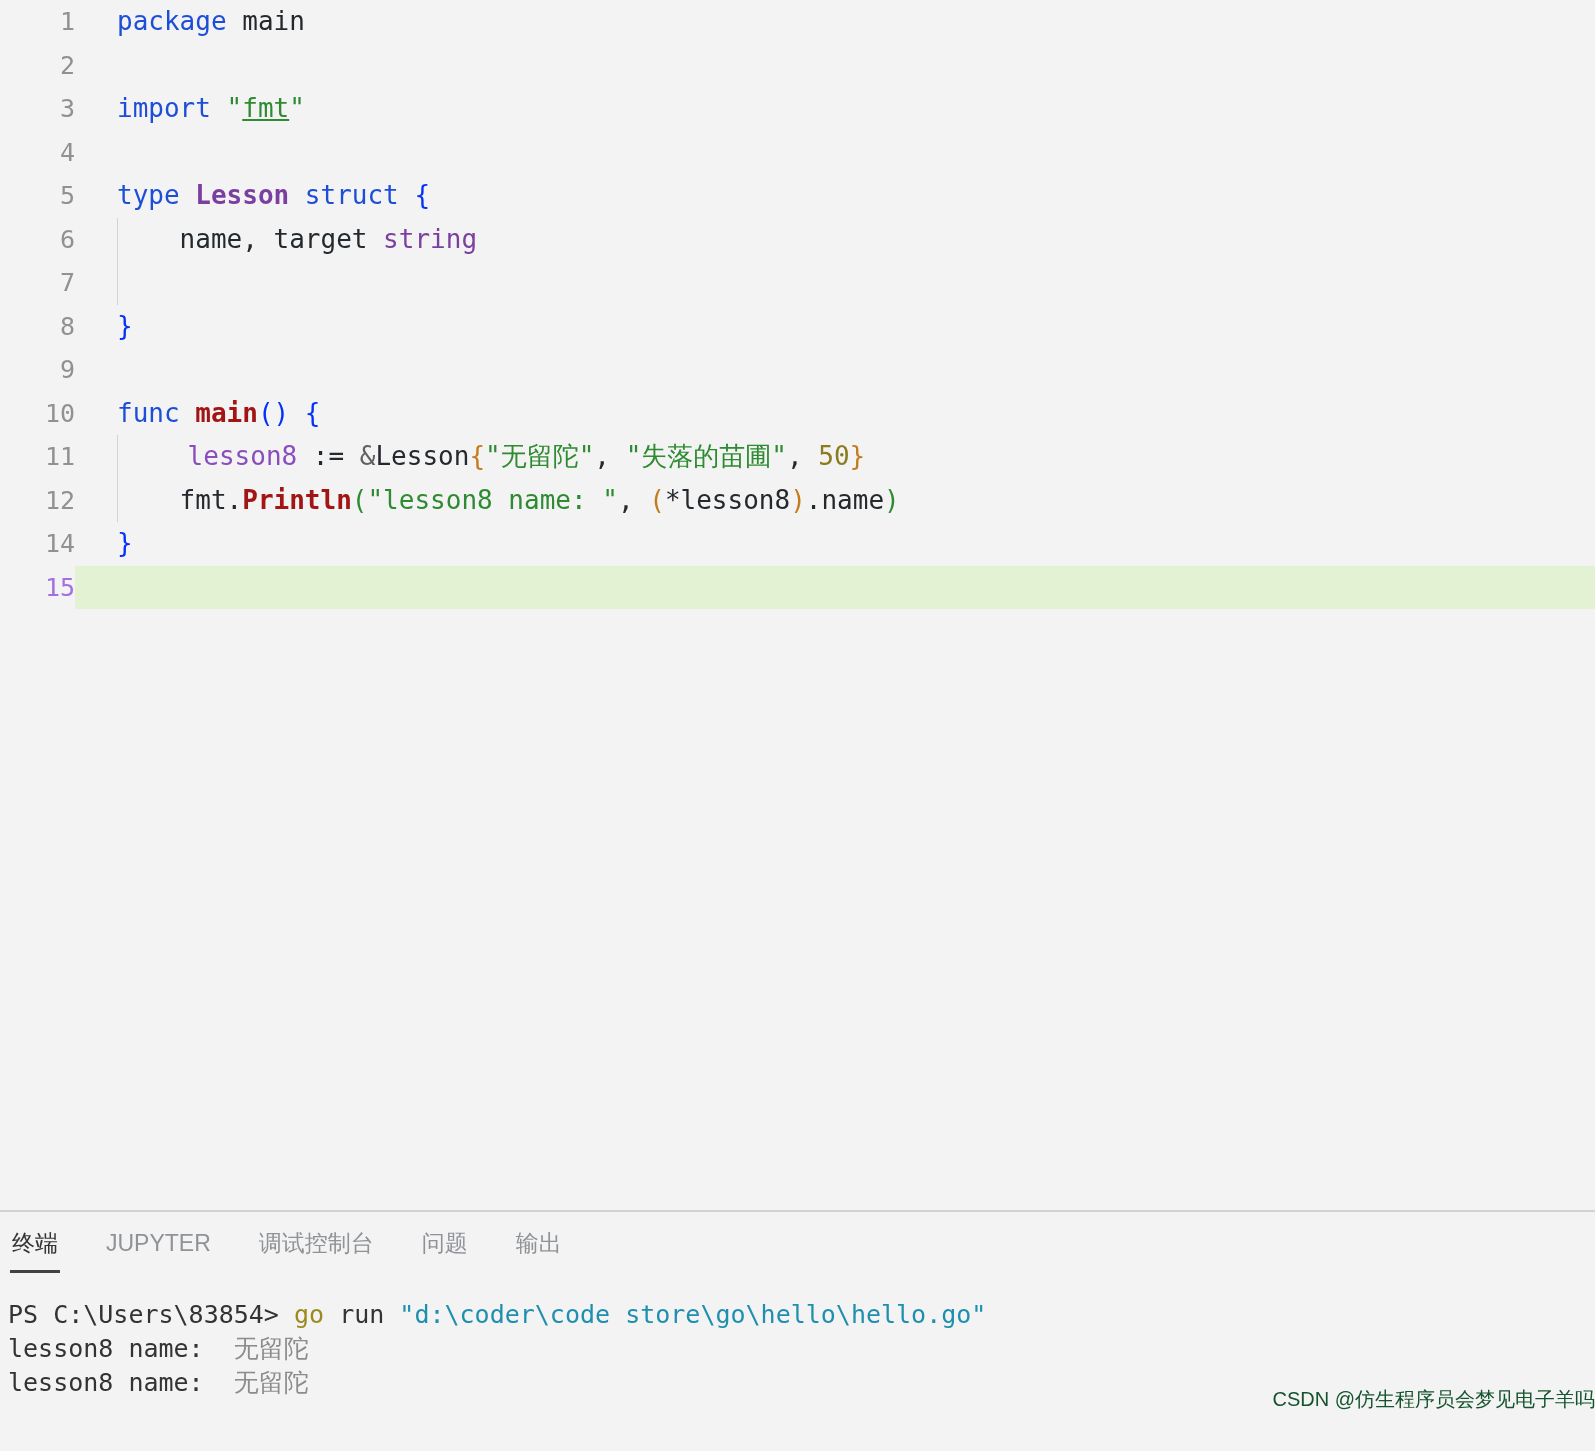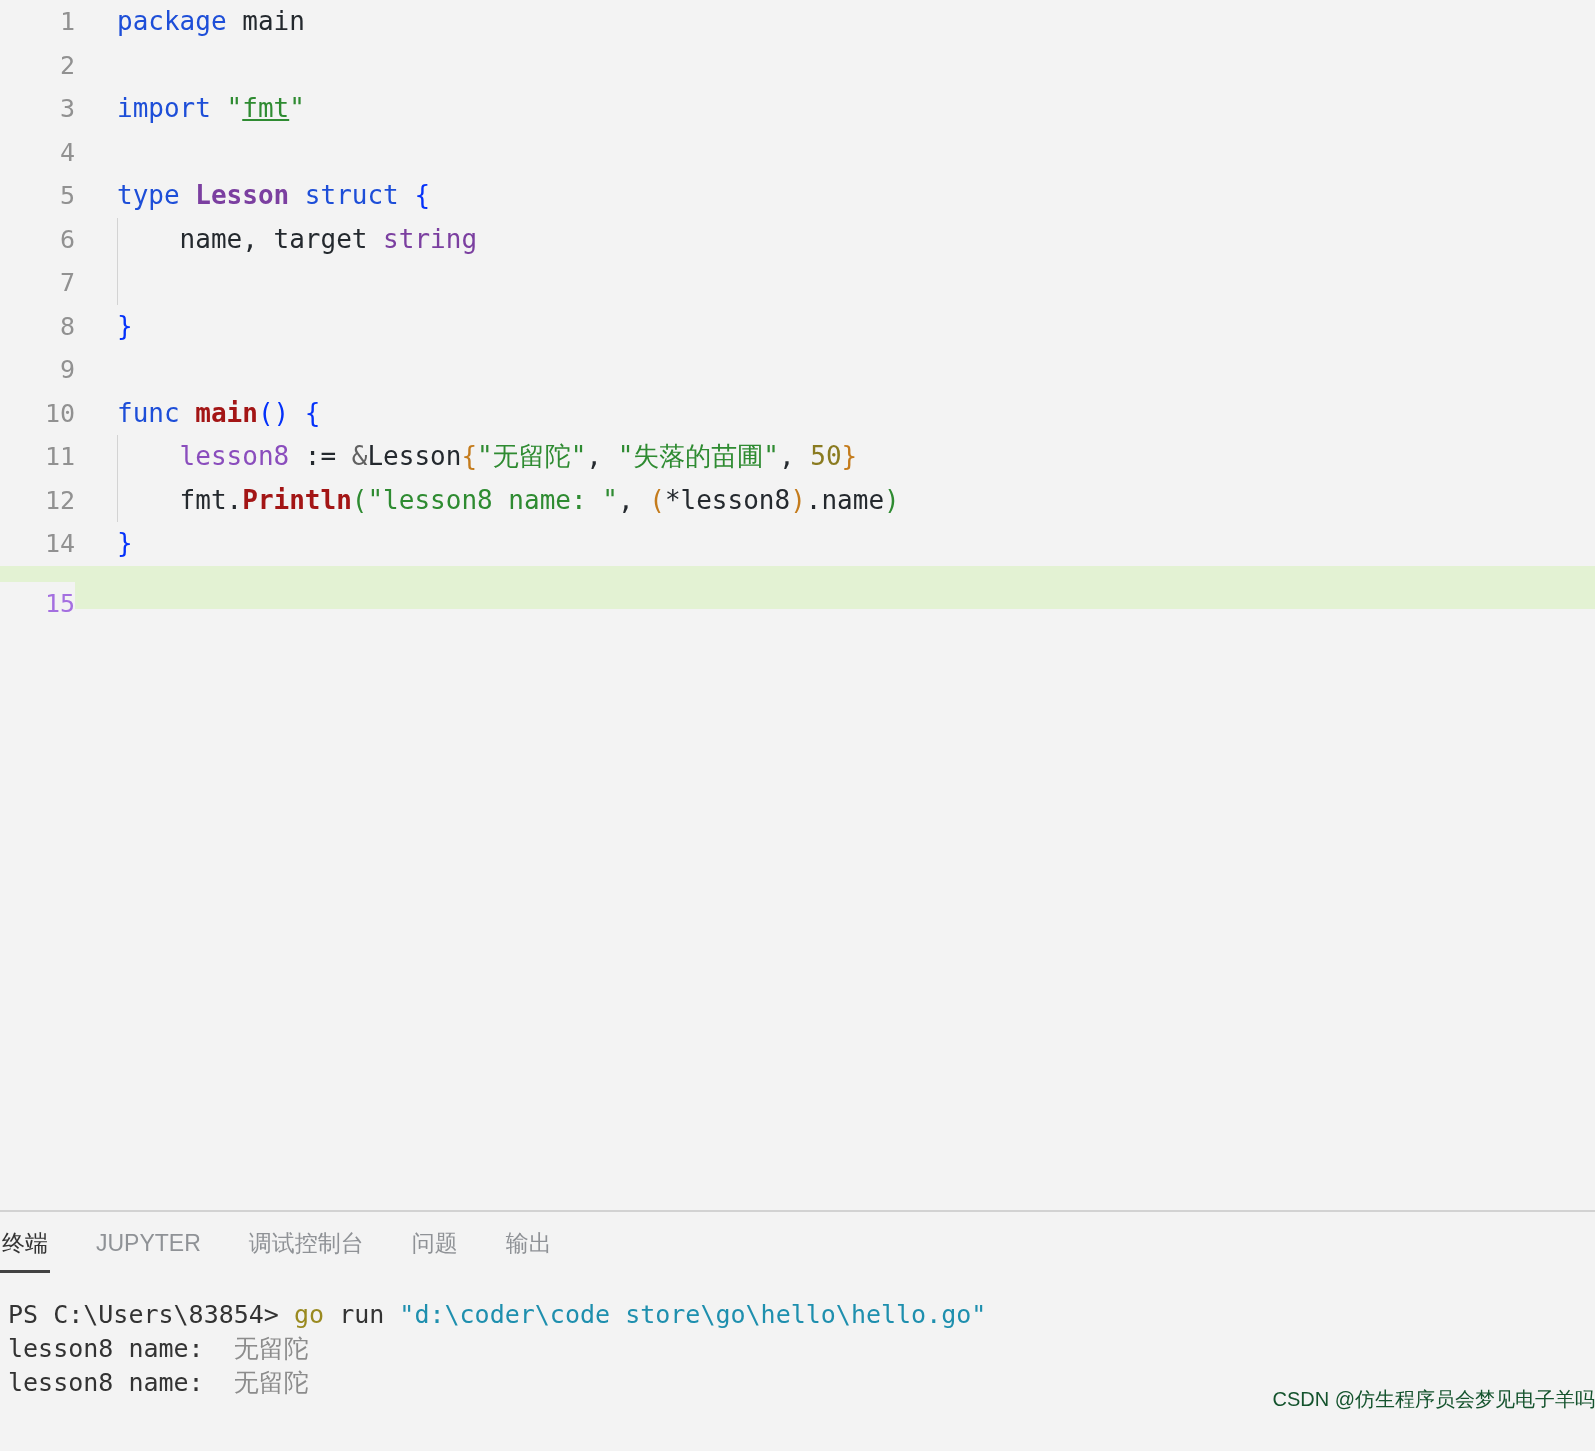--- a/index.html
+++ b/index.html
@@ -38,21 +38,21 @@
     left: 0; top: 0;
     width: 75px;
     height: 43.5px;
     text-align: right;
     color: #919191;
     font-size: 25px;
     letter-spacing: 0px;
     font-family: "DejaVu Sans Mono", "Liberation Mono", monospace;
     z-index: 2;
   }
-  .code-line.active .gutter { color: #a46fe0; margin-top: 16px; }
+  .code-line.active .gutter { color: #a46fe0; }
   .content {
     position: absolute;
     left: 117px; top: 0;
     height: 43.5px;
   }
   .indent-guide {
     position: absolute;
     left: 117px;
     top: 0;
     width: 1px;
@@ -62,21 +62,21 @@
   }
 
   
   .kw      { color: #1d4ed8; }          
   .plain   { color: #24292e; }
   .typename{ color: #7b3fa0; font-weight: bold; }
   .type2   { color: #7b3fa0; }          
   .str     { color: #2e8b31; }
   .strlink { color: #2e8b31; text-decoration: underline; text-decoration-color: #2e8b31; }
   .fn      { color: #a31515; font-weight: bold; }
-  .var     { color: #8a4dbd; }
+  .var     { color: #8a4dbd; padding-left: 8px; }
   .num     { color: #8a7b20; }
   .br1     { color: #0431fa; }          
   .br2     { color: #c47b1c; }          
   .amp     { color: #616161; }
 
   
   #panel {
     position: absolute;
     left: 0; top: 1210px;
     width: 1595px;
@@ -84,20 +84,21 @@
     background: #f3f3f3;
     border-top: 2px solid #d2d2d2;
   }
   #panel-tabs {
     position: absolute;
     left: 0; top: 0;
     height: 72px;
     width: 100%;
     display: flex;
     align-items: center;
+    padding-left: 10px;
     box-sizing: border-box;
   }
   .ptab {
     position: relative;
     font-family: "Liberation Sans", "DejaVu Sans", sans-serif;
     font-size: 23px;
     color: #8f9296;
     margin-right: 44px;
     padding: 6px 2px 16px 2px;
     cursor: pointer;

